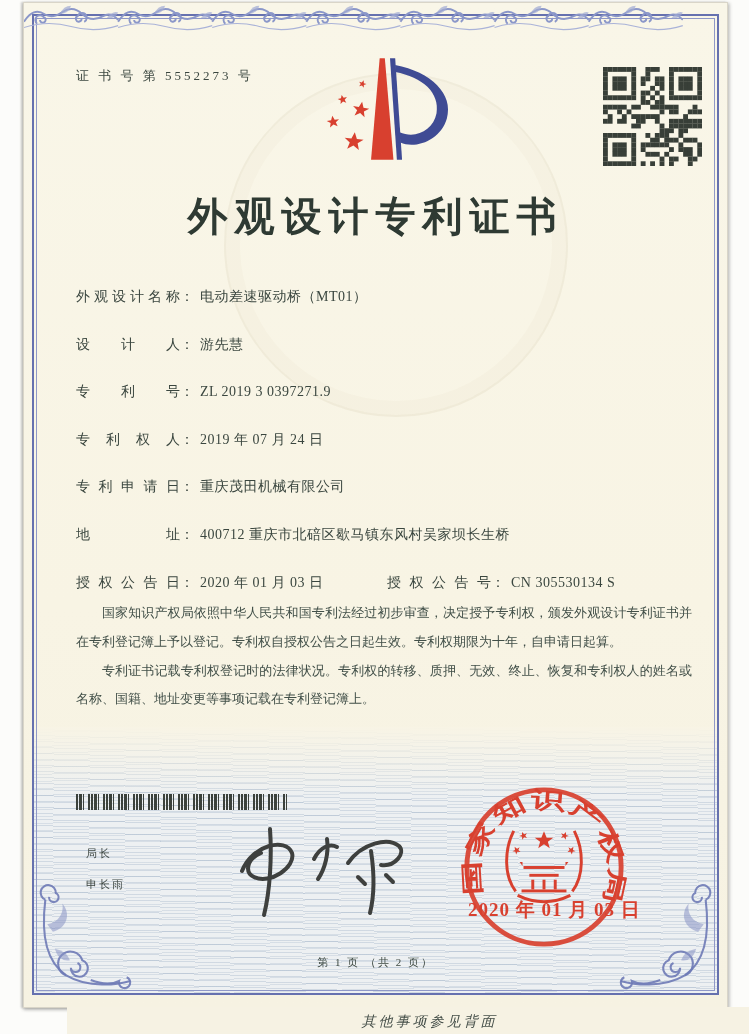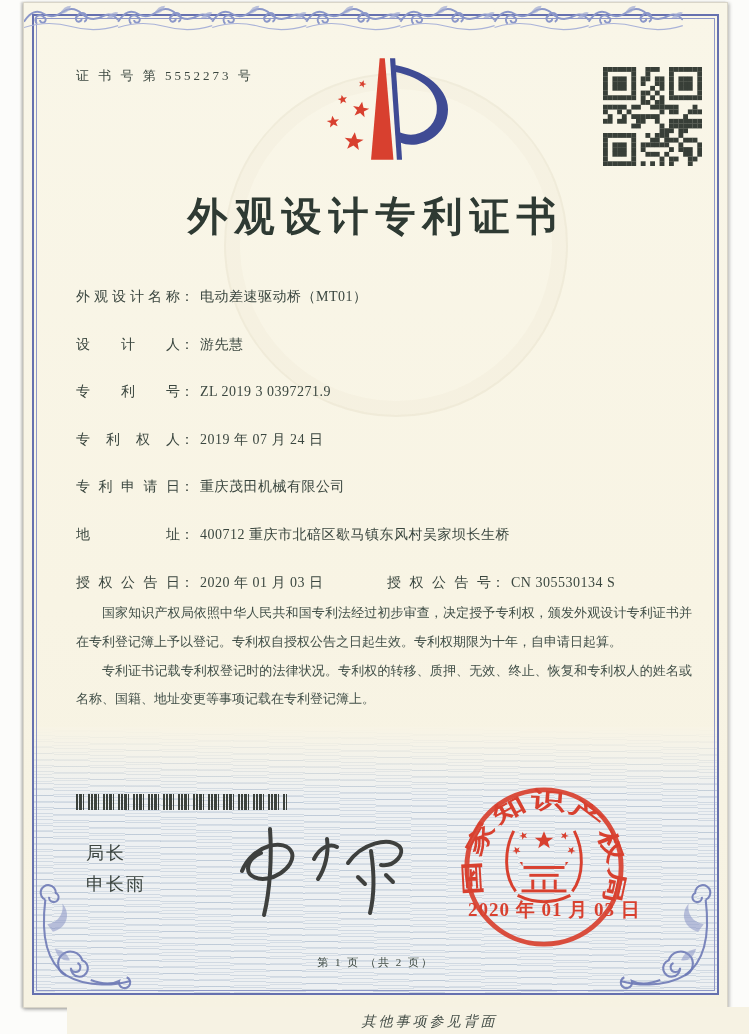--- a/index.html
+++ b/index.html
@@ -75,21 +75,21 @@
   .paras p{margin:0;text-indent:2em;}
   .barcode{
     position:absolute;left:52px;top:791px;width:211px;height:16px;
     background:repeating-linear-gradient(90deg,
       #3c423c 0 1.5px,transparent 1.5px 3px,
       #3c423c 3px 6px,transparent 6px 7px,
       #3c423c 7px 8px,transparent 8px 11.5px,
       #3c423c 11.5px 13.5px,transparent 13.5px 15px);
   }
   .signer{position:absolute;left:62px;top:835px;font-family:"Liberation Sans","DejaVu Sans",sans-serif;
-    font-size:18px;color:#3c4540;letter-spacing:2px;line-height:31px;}
+    font-size:11px;color:#3c4540;letter-spacing:2px;line-height:31px;}
   .signature{position:absolute;left:190px;top:816px;width:195px;height:102px;}
   .sig{fill:none;stroke:#3e403e;stroke-width:4;stroke-linecap:round;}
   .seal{position:absolute;left:437px;top:781px;width:166px;height:166px;}
   .seal-ring{fill:none;stroke:#d8402f;stroke-width:5;opacity:.92;}
   .seal-arc{font-size:23px;font-weight:700;fill:#d8402f;letter-spacing:2px;}
   .emb{fill:#d8402f;stroke:none;}
   .embs{fill:none;stroke:#d8402f;stroke-width:3;}
   .seal-date{
     position:absolute;left:444px;top:894px;width:180px;
     font-size:19px;font-weight:700;color:#d8402f;letter-spacing:1px;white-space:nowrap;

